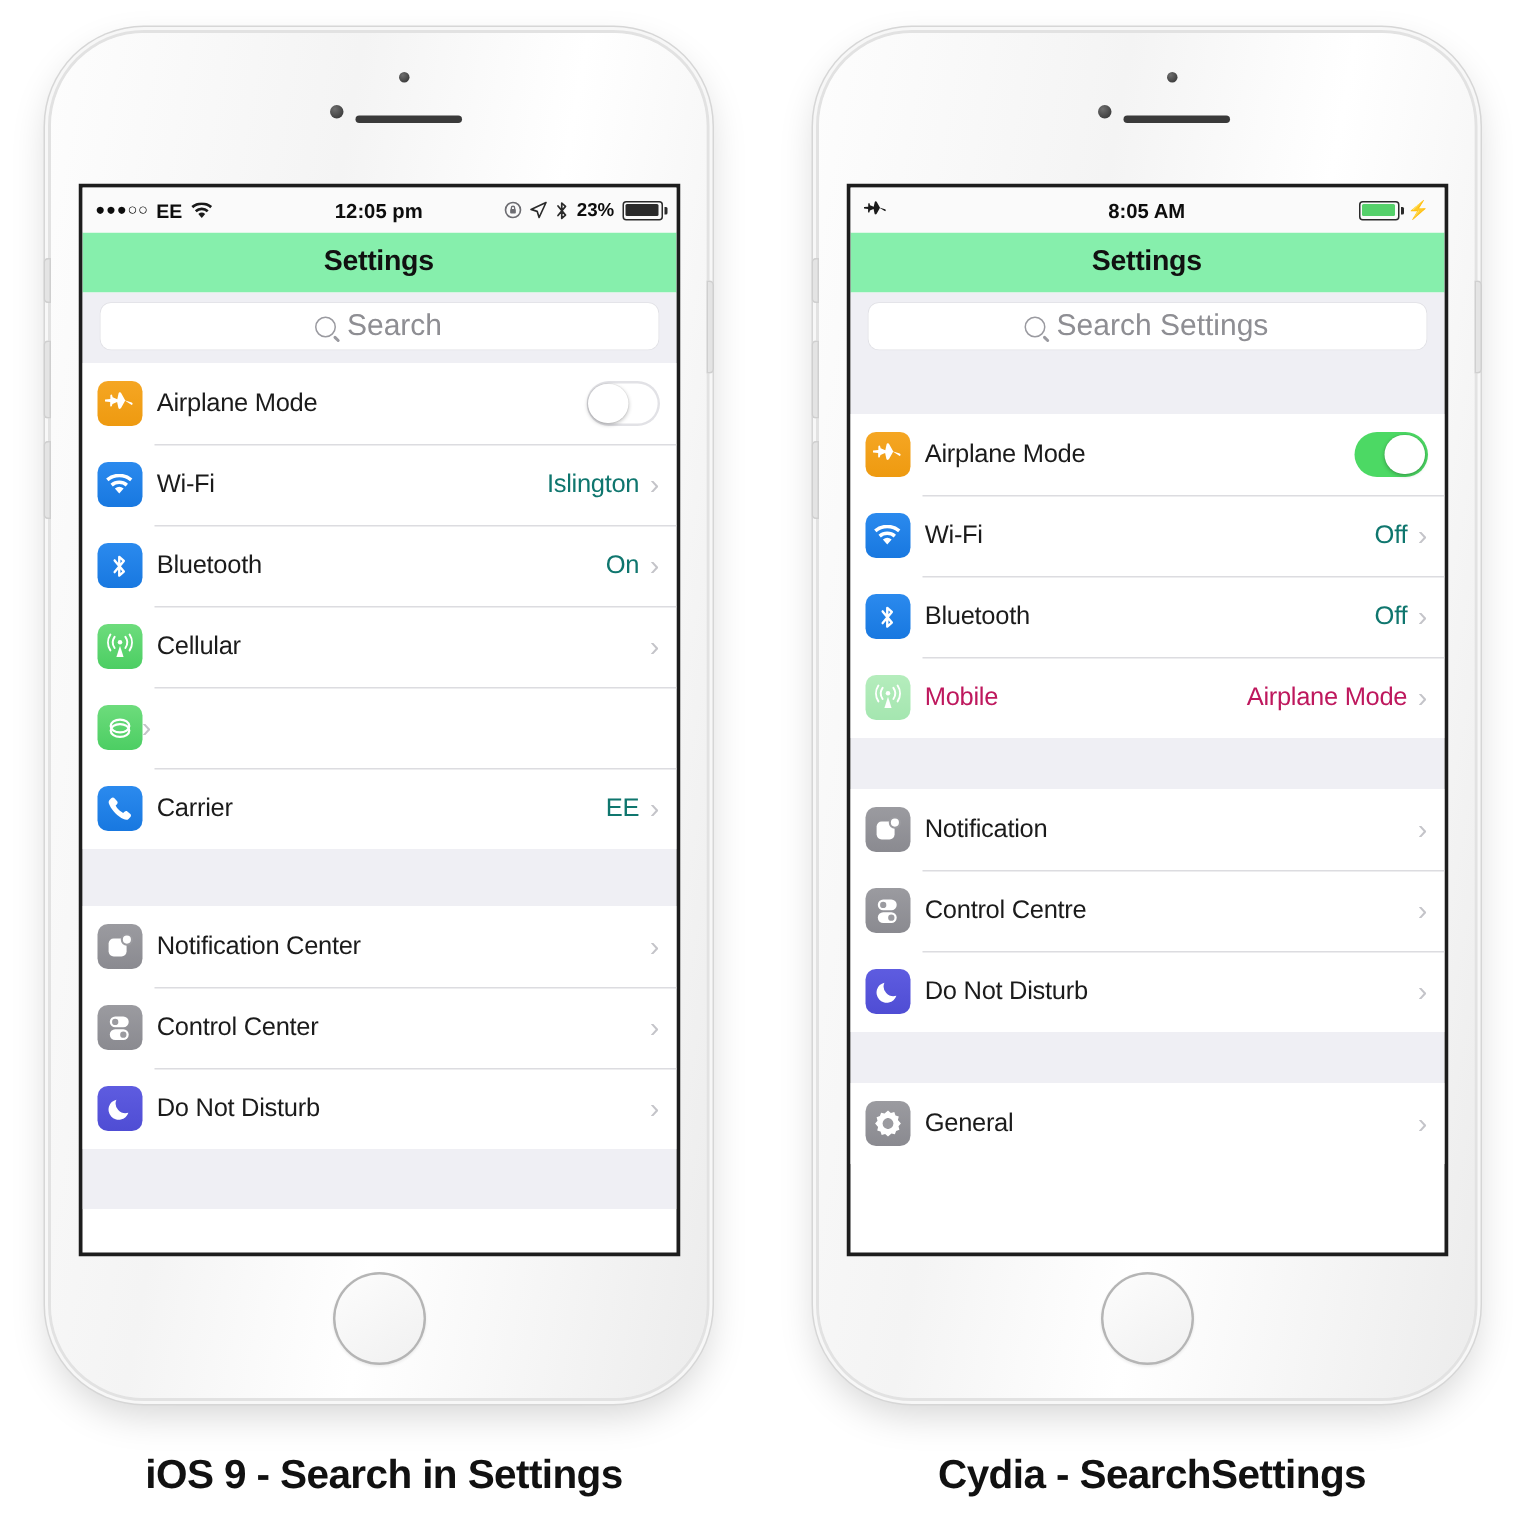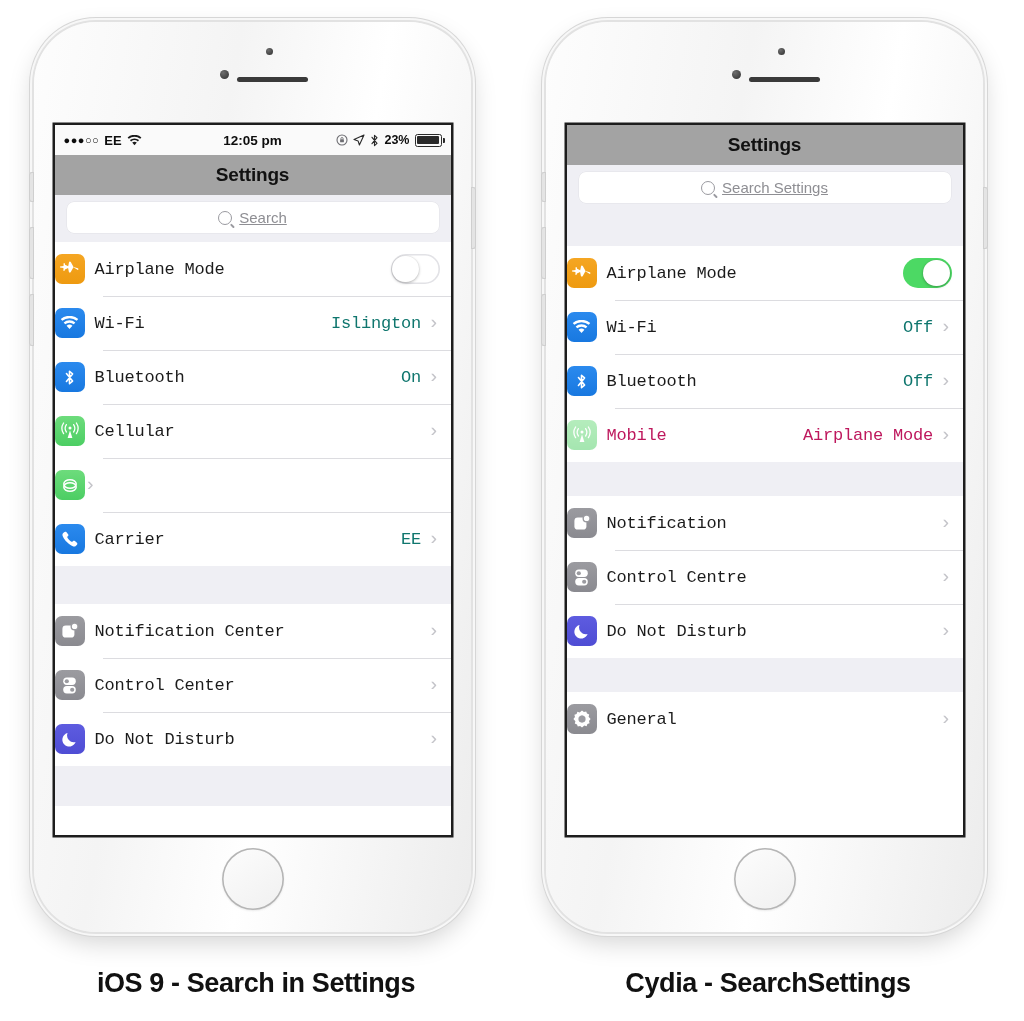--- a/index.html
+++ b/index.html
@@ -74,45 +74,44 @@
   .pct{font-size:12.5px;font-weight:bold;}
 
   .batt{width:25px;height:11px;border:1.4px solid #2a2a2a;border-radius:2.5px;position:relative;display:inline-block;}
   .batt:after{content:"";position:absolute;right:-4px;top:3px;width:2px;height:5px;background:#2a2a2a;border-radius:0 1px 1px 0;}
   .batt i{position:absolute;inset:1.3px;display:block;background:#2a2a2a;border-radius:1px;}
   .batt.green i{background:#55d06a;}
   .bolt{font-size:12px;color:#2a2a2a;margin-left:1px;}
 
   
   .navbar{
-    height:40px;background:#a3a3a3;
+    height:40px;background:#86efac;
     display:flex;align-items:center;justify-content:center;
     font-size:19px;font-weight:bold;color:#111;
     letter-spacing:-.2px;
   }
 
   
   .search-zone{background:#efeff4;padding:7px 12px 9px;}
   .searchbar{
     background:#fff;border-radius:7px;height:31px;
     display:flex;align-items:center;justify-content:center;gap:7px;
-    color:#8e8e93;font-size:15px;
+    color:#8e8e93;font-size:20px;
     box-shadow:0 0 0 .5px rgba(0,0,0,.06);
-    text-decoration:underline;
   }
   .mag{width:12px;height:12px;border:1.6px solid #9a9aa0;border-radius:50%;position:relative;display:inline-block;}
   .mag:after{content:"";position:absolute;right:-4px;bottom:-3px;width:5px;height:1.7px;background:#9a9aa0;transform:rotate(45deg);border-radius:1px;}
 
   .gap{background:#efeff4;}
 
   
   .group{background:#ffffff;}
   .row{
     display:flex;align-items:center;
-    height:54px;position:relative;background:#fff;font-family:Liberation Mono, monospace;
+    height:54px;padding-left:10px;position:relative;background:#fff;
   }
   .row + .row:before{
     content:"";position:absolute;left:48px;right:0;top:0;height:1px;background:#dcdce0;
   }
   .icon{
     width:30px;height:30px;border-radius:7px;flex:none;
     display:flex;align-items:center;justify-content:center;
     color:#fff;font-size:17px;line-height:1;
   }
   .label{
@@ -331,20 +330,36 @@
     <div class="btn-vol btn-up"></div>
     <div class="btn-vol btn-dn"></div>
     <div class="btn-pwr"></div>
     <div class="sensor-dot cam"></div>
     <div class="sensor-dot cam2"></div>
     <div class="speaker"></div>
 
     <div class="screen">
       <div class="screen-inner">
 
+        <div class="statusbar">
+          <div class="sb-left">
+            <span>
+              <svg width="15" height="15" viewBox="0 0 16 16">
+                <path d="M15 8.4c.3-.1.5-.4.5-.7s-.2-.6-.5-.7l-3.6-1.1-2.2-4c-.2-.4-.5-.6-.9-.6s-.6.2-.7.6l-.7 3.3L4.3 4l-.3-1c0-.3-.3-.5-.6-.4-.2 0-.4.3-.4.5v2L0 5.4v1l2.9.4v2c0 .3.2.5.5.5s.5-.2.5-.4l.3-1 2.6-1.2.7 3.3c0 .4.4.6.7.6s.7-.2.9-.6l2.2-4z" fill="#1a1a1a"></path>
+              </svg>
+            </span>
+          </div>
+          <div class="sb-center">8:05 AM</div>
+          <div class="sb-right">
+            <span class="batt green">
+                <i></i>
+              </span>
+            <span class="bolt">⚡</span>
+          </div>
+        </div>
 
         <div class="navbar">Settings</div>
 
         <div class="search-zone">
           <div class="searchbar">
             <span class="mag"></span>
             <span>Search Settings</span>
           </div>
         </div>
 

